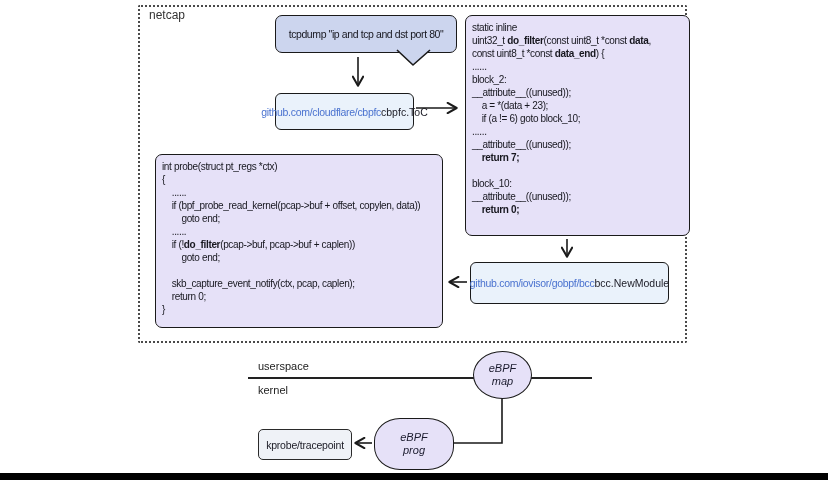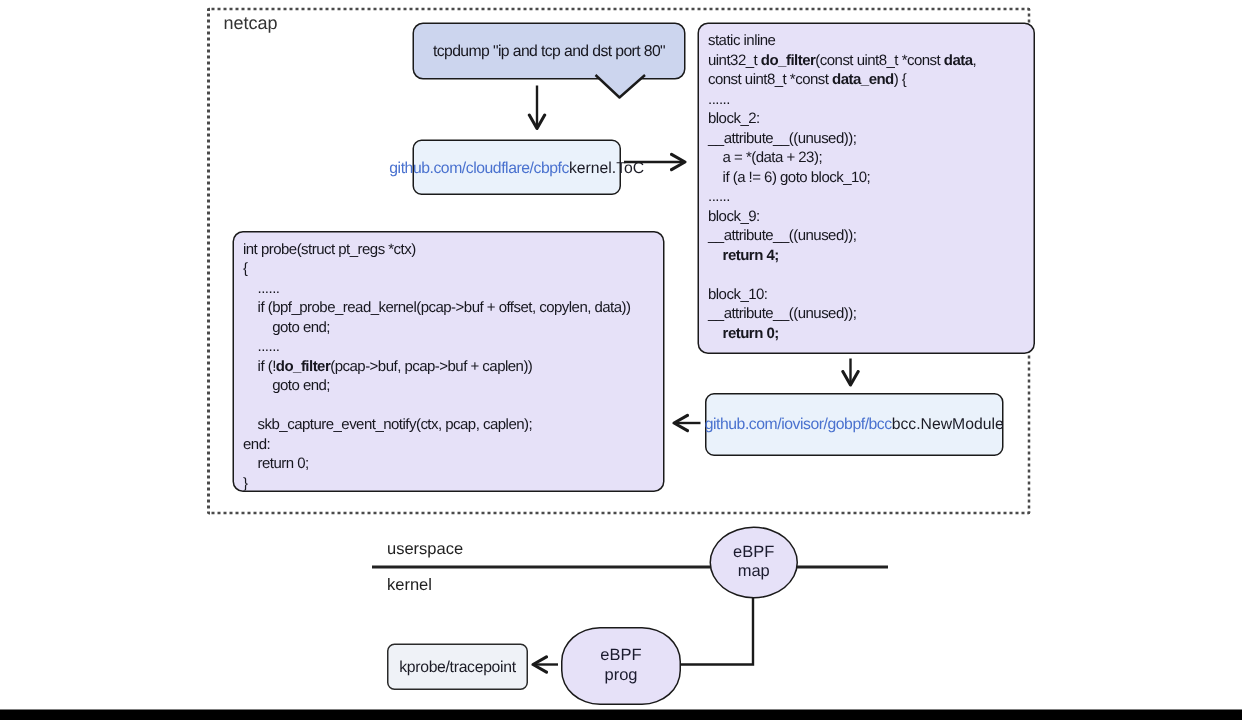--- a/index.html
+++ b/index.html
@@ -52,21 +52,21 @@
   .cb { font-weight:bold; }
 
   
   .space-label { font-size:11px; color:#222; }
   .userspace-label { left:258px; top:360px; }
   .kernel-label { left:258px; top:384px; }
 
   .ellipse {
     background:var(--lavender); border:1.6px solid var(--border);
     display:flex; flex-direction:column; align-items:center; justify-content:center;
-    font-size:11px; line-height:13px; color:#1b1b2e; text-align:center;
+    font-size:11px; line-height:13px; color:#1b1b2e; text-align:center;font-style:italic;
   }
   .map-ellipse  { left:473px; top:351px; width:57px; height:46px; border-radius:50%; }
   .prog-ellipse { left:374px; top:418px; width:78px; height:50px; border-radius:26px / 23px; }
 
   .kprobe-box {
     left:258px; top:429px; width:92px; height:29px;
     background:var(--kprobe_fill); border:1.6px solid #2a2a2a; border-radius:5px;
     display:flex; align-items:center; justify-content:center;
     font-size:10.5px; letter-spacing:-0.2px; color:#1b1b25;text-align:right;
   }
@@ -83,54 +83,52 @@
 
 <div class="abs node netcap-frame"></div>
 <div class="abs node netcap-label">netcap</div>
 
 <div class="abs node bubble">
   <span>tcpdump "ip and tcp and dst port 80"</span>
 </div>
 
 <div class="abs node linkbox cbpfc-box">
   <span class="link">github.com/cloudflare/cbpfc</span>
-  <span class="caption">kernel.ToC</span>
+  <span class="caption">cbpfc.ToC</span>
 </div>
 
 <div class="abs node codebox dofilter-box">
     <div class="code-line"><span>static inline</span></div>
     <div class="code-line"><span>uint32_t </span><span class="cb">do_filter</span><span>(const uint8_t *const </span><span class="cb">data</span><span>,</span></div>
     <div class="code-line"><span>const uint8_t *const </span><span class="cb">data_end</span><span>) {</span></div>
     <div class="code-line"><span>......</span></div>
     <div class="code-line"><span>block_2:</span></div>
     <div class="code-line"><span>__attribute__((unused));</span></div>
     <div class="code-line"><span>    a = *(data + 23);</span></div>
     <div class="code-line"><span>    if (a != 6) goto block_10;</span></div>
     <div class="code-line"><span>......</span></div>
-    <div class="code-line"><span>block_9:</span></div>
     <div class="code-line"><span>__attribute__((unused));</span></div>
-    <div class="code-line"><span>    </span><span class="cb">return 4;</span></div>
+    <div class="code-line"><span>    </span><span class="cb">return 7;</span></div>
     <div class="code-line">&nbsp;</div>
     <div class="code-line"><span>block_10:</span></div>
     <div class="code-line"><span>__attribute__((unused));</span></div>
     <div class="code-line"><span>    </span><span class="cb">return 0;</span></div>
   </div>
 
 <div class="abs node codebox probe-box">
     <div class="code-line"><span>int probe(struct pt_regs *ctx)</span></div>
     <div class="code-line"><span>{</span></div>
     <div class="code-line"><span>    ......</span></div>
     <div class="code-line"><span>    if (bpf_probe_read_kernel(pcap-&gt;buf + offset, copylen, data))</span></div>
     <div class="code-line"><span>        goto end;</span></div>
     <div class="code-line"><span>    ......</span></div>
     <div class="code-line"><span>    if (!</span><span class="cb">do_filter</span><span>(pcap-&gt;buf, pcap-&gt;buf + caplen))</span></div>
     <div class="code-line"><span>        goto end;</span></div>
     <div class="code-line">&nbsp;</div>
     <div class="code-line"><span>    skb_capture_event_notify(ctx, pcap, caplen);</span></div>
-    <div class="code-line"><span>end:</span></div>
     <div class="code-line"><span>    return 0;</span></div>
     <div class="code-line"><span>}</span></div>
   </div>
 
 <div class="abs node linkbox gobpf-box">
   <span class="link">github.com/iovisor/gobpf/bcc</span>
   <span class="caption">bcc.NewModule</span>
 </div>
 
 <div class="abs node space-label userspace-label">userspace</div>

